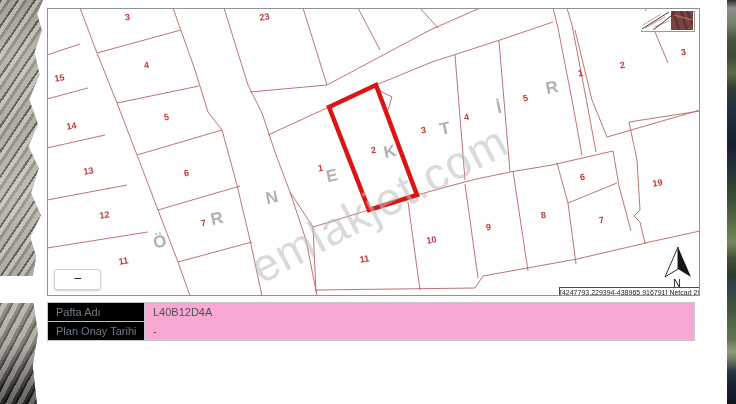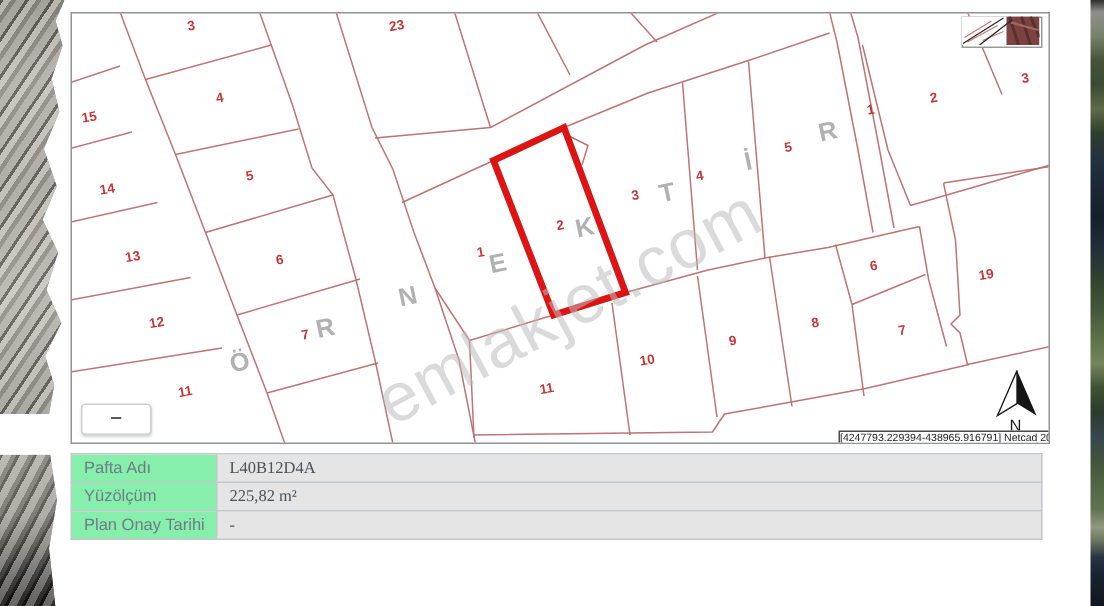--- a/index.html
+++ b/index.html
@@ -49,22 +49,22 @@
       border:1px solid #4a4a4a;font-size:7px;line-height:9px;text-align:center;color:#222;
       white-space:nowrap;}
   .navigator{position:absolute;left:593px;top:2px;width:54px;height:21px;background:#fff;
       border:1px solid #9b9b9b;box-sizing:border-box;}
 
   
   .details{position:absolute;left:47px;top:302px;width:648px;border-collapse:collapse;
       font-size:11px;}
   .details td{border:1px solid #c3c8cc;height:18px;padding:0 0 0 8px;vertical-align:middle;}
   .details{border:1px solid #9aa0a5;}
-  .details td.lbl{width:88px;background:#86efac;color:#6f7b86;}
-  .details td.val{color:#4b5157;background:#e5e5e5;font-family:Liberation Serif, serif;}
+  .details td.lbl{width:88px;background:#000000;color:#6f7b86;}
+  .details td.val{color:#4b5157;background:#f9a8d4;}
 </style>
 </head>
 <body>
 
 <div class="stage">
 
   <div class="strip-left-top"></div>
   <div class="strip-left-bottom"></div>
   <div class="strip-right"></div>
 
@@ -152,23 +152,19 @@
     <div class="credit">[4247793.229394-438965.916791] Netcad 2025</div>
   </div>
 
   <table class="details">
     <tbody>
         <tr>
           <td class="lbl">Pafta Adı</td>
           <td class="val">L40B12D4A</td>
         </tr>
         <tr>
-          <td class="lbl">Yüzölçüm</td>
-          <td class="val">225,82 m²</td>
-        </tr>
-        <tr>
           <td class="lbl">Plan Onay Tarihi</td>
           <td class="val">-</td>
         </tr>
       </tbody>
   </table>
 
 </div>
 
 </body></html>

